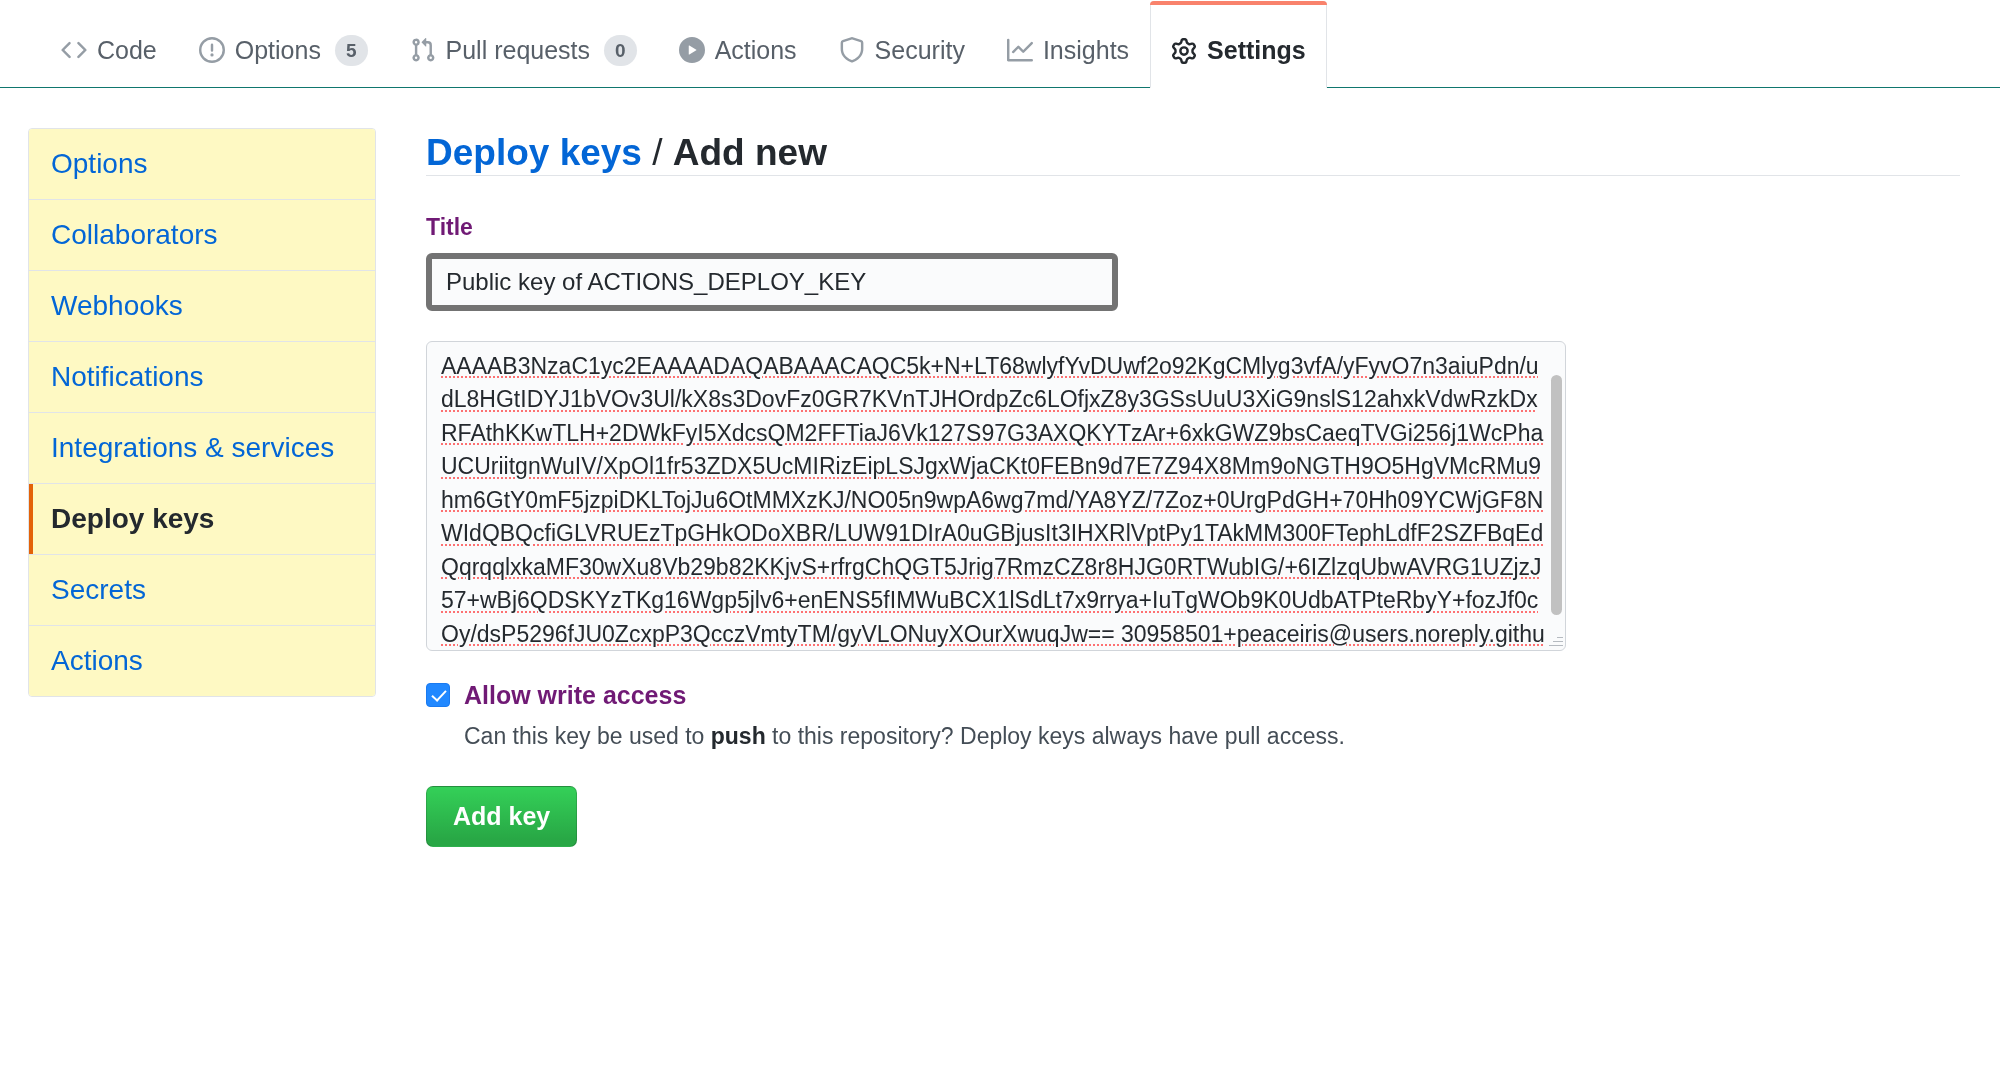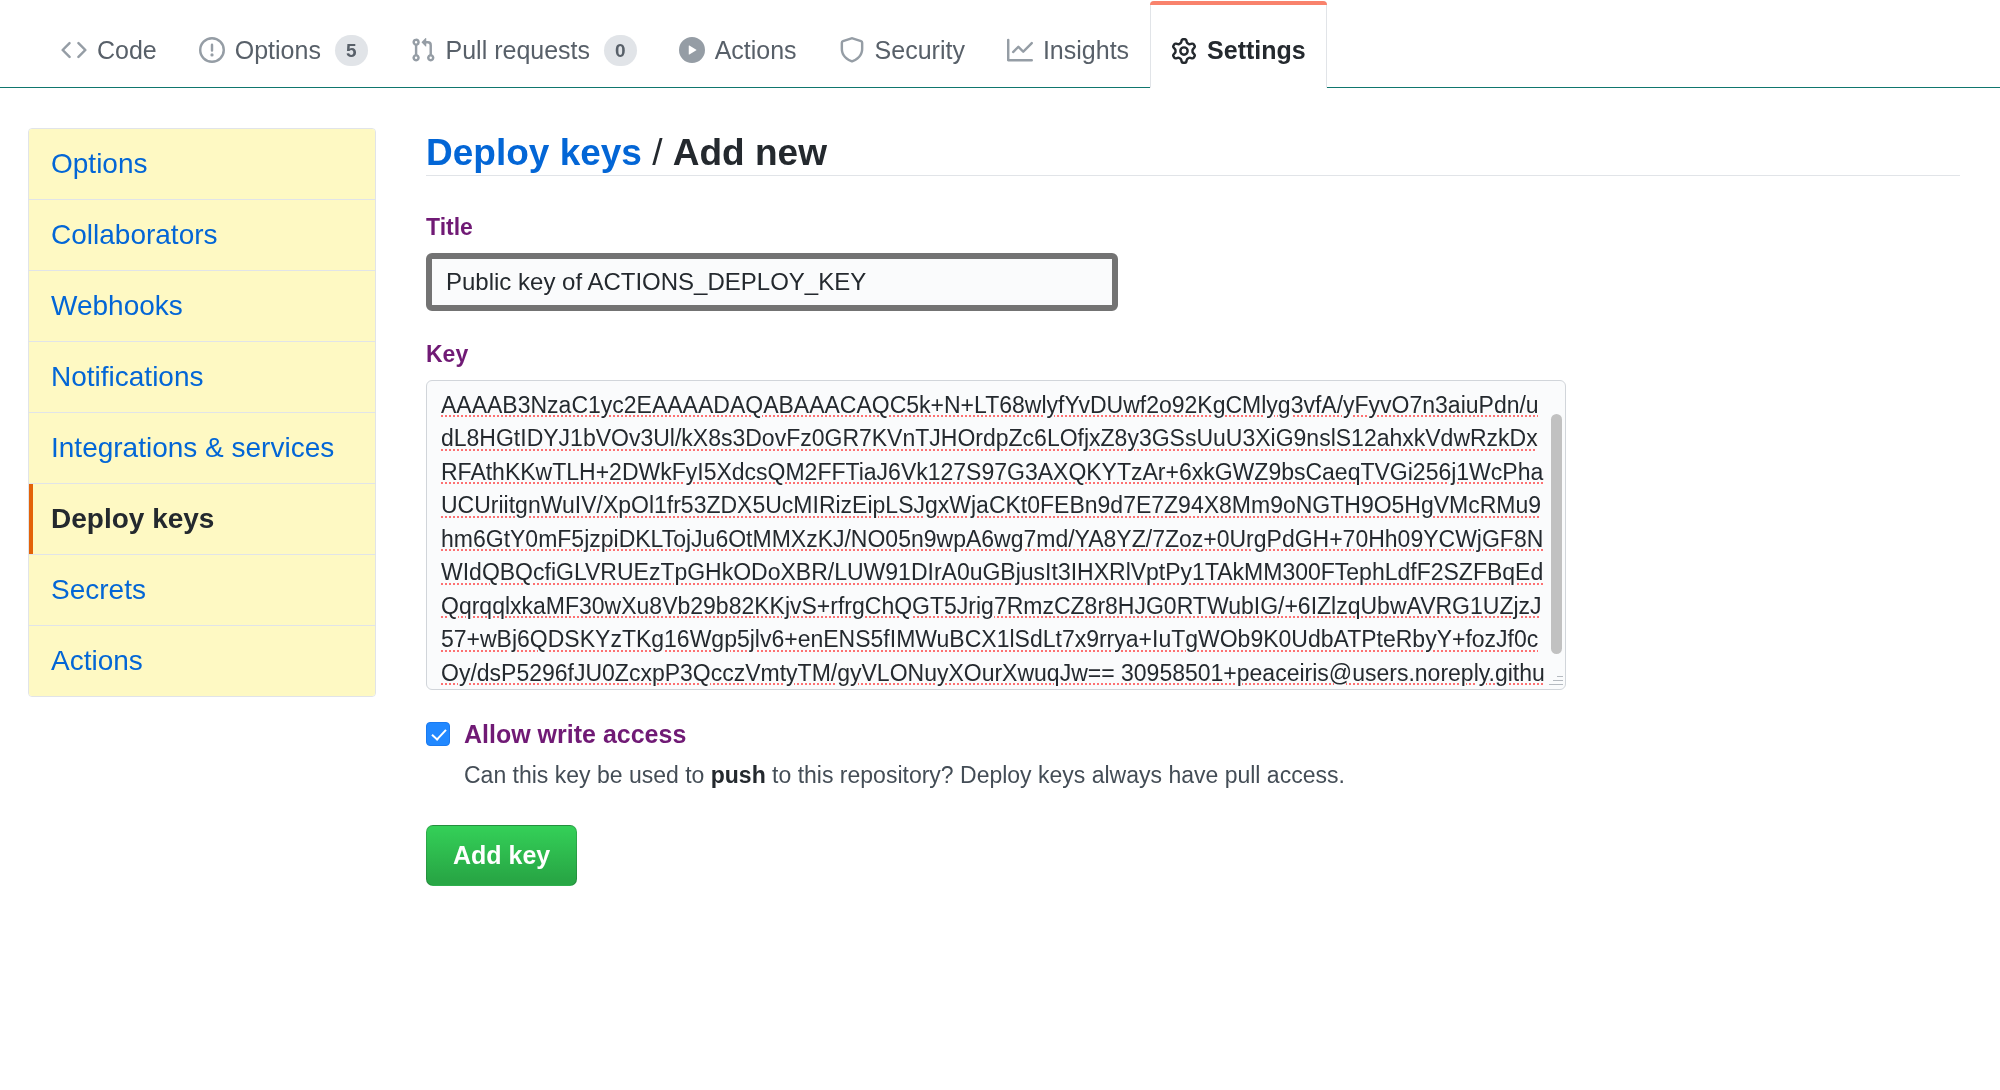--- a/index.html
+++ b/index.html
@@ -340,21 +340,20 @@
     <h1 class="page-title">
       <span class="link">Deploy keys</span><span class="sep"> / </span><span>Add new</span>
     </h1>
 
     <div class="field-block">
       <label class="field-label">Title</label>
       <input class="text-input" type="text" value="Public key of ACTIONS_DEPLOY_KEY" style="">
     </div>
 
     <div class="field-block">
-      <label class="field-label">Key</label>
       <div class="key-area-wrap">
         <textarea class="key-area" style="">AAAAB3NzaC1yc2EAAAADAQABAAACAQC5k+N+LT68wlyfYvDUwf2o92KgCMlyg3vfA/yFyvO7n3aiuPdn/udL8HGtIDYJ1bVOv3Ul/kX8s3DovFz0GR7KVnTJHOrdpZc6LOfjxZ8y3GSsUuU3XiG9nslS12ahxkVdwRzkDxRFAthKKwTLH+2DWkFyI5XdcsQM2FFTiaJ6Vk127S97G3AXQKYTzAr+6xkGWZ9bsCaeqTVGi256j1WcPhaUCUriitgnWuIV/XpOl1fr53ZDX5UcMIRizEipLSJgxWjaCKt0FEBn9d7E7Z94X8Mm9oNGTH9O5HgVMcRMu9hm6GtY0mF5jzpiDKLTojJu6OtMMXzKJ/NO05n9wpA6wg7md/YA8YZ/7Zoz+0UrgPdGH+70Hh09YCWjGF8NWIdQBQcfiGLVRUEzTpGHkODoXBR/LUW91DIrA0uGBjusIt3IHXRlVptPy1TAkMM300FTephLdfF2SZFBqEdQqrqqlxkaMF30wXu8Vb29b82KKjvS+rfrgChQGT5Jrig7RmzCZ8r8HJG0RTWubIG/+6IZlzqUbwAVRG1UZjzJ57+wBj6QDSKYzTKg16Wgp5jlv6+enENS5fIMWuBCX1lSdLt7x9rrya+IuTgWOb9K0UdbATPteRbyY+fozJf0cOy/dsP5296fJU0ZcxpP3QcczVmtyTM/gyVLONuyXOurXwuqJw== 30958501+peaceiris@users.noreply.github.com</textarea>
         <div class="fake-scroll"></div>
         <div class="resize-grip">
           <i style="bottom:2px; width:14px;"></i>
           <i style="bottom:6px; width:10px;"></i>
           <i style="bottom:10px; width:6px;"></i>
         </div>
       </div>
     </div>

